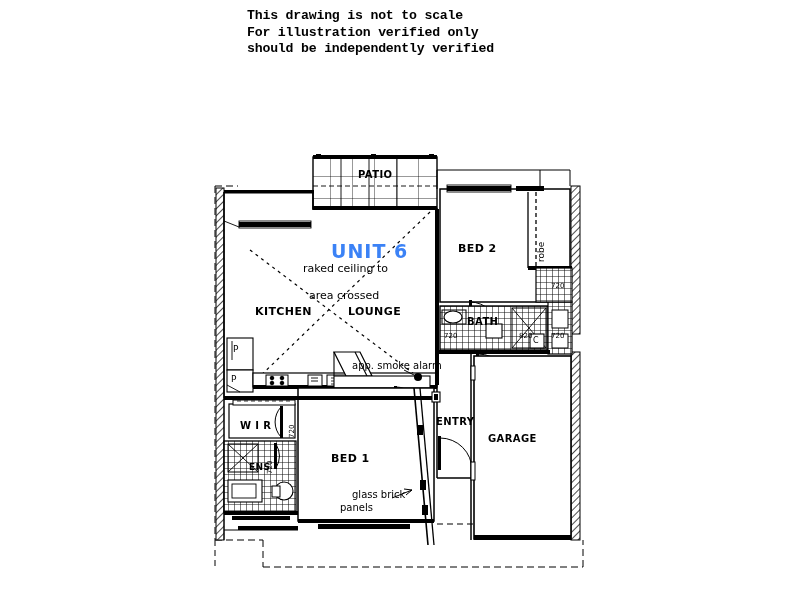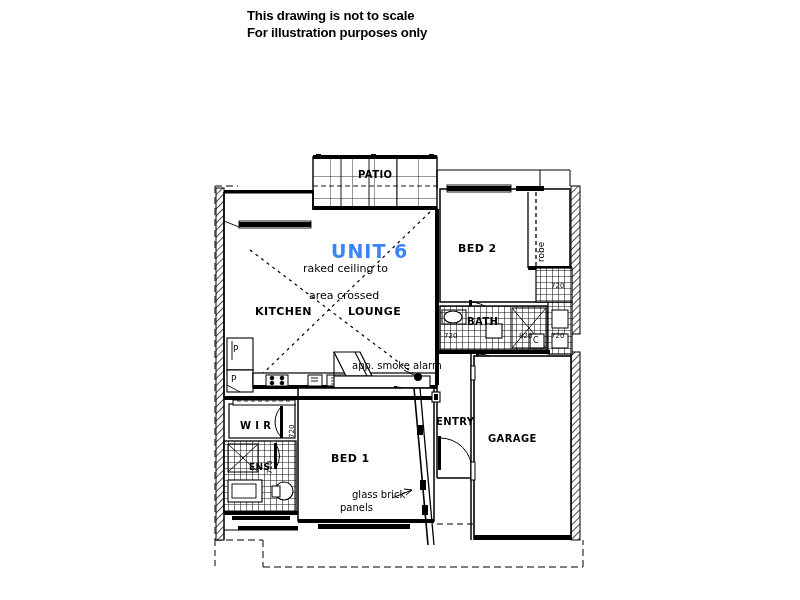--- a/index.html
+++ b/index.html
@@ -18,21 +18,21 @@
   }
 
   
   #disclaimer {
     position: absolute;
     left: 247px;
     top: 8px;
     width: 330px;
   }
   #disclaimer .line {
-    font-family: Liberation Sans, sans-serif;
+    font-family: Liberation Mono, monospace;
     font-weight: bold;
     font-size: 13.2px;
     line-height: 16.6px;
     letter-spacing: -0.2px;
     white-space: nowrap;
     color: #000;
   }
 
   
   #plan-wrap {
@@ -75,21 +75,22 @@
   }
   .tiny {
     font-size: 7px;
   }
 </style>
 </head>
 <body>
 
 <div id="disclaimer">
   <div class="line">This drawing is not to scale</div>
-  <div class="line">For illustration purposes only</div>
+  <div class="line">For illustration verified only</div>
+  <div class="line">should be independently verified</div>
 </div>
 
 <div id="plan-wrap">
 
 <svg id="plan-svg" width="800" height="600" viewBox="0 0 800 600" xmlns="http://www.w3.org/2000/svg">
 
   <defs>
 
     <pattern id="hatch" width="5" height="5" patternUnits="userSpaceOnUse" patternTransform="rotate(45)">
       <rect width="5" height="5" fill="#ffffff"></rect>

